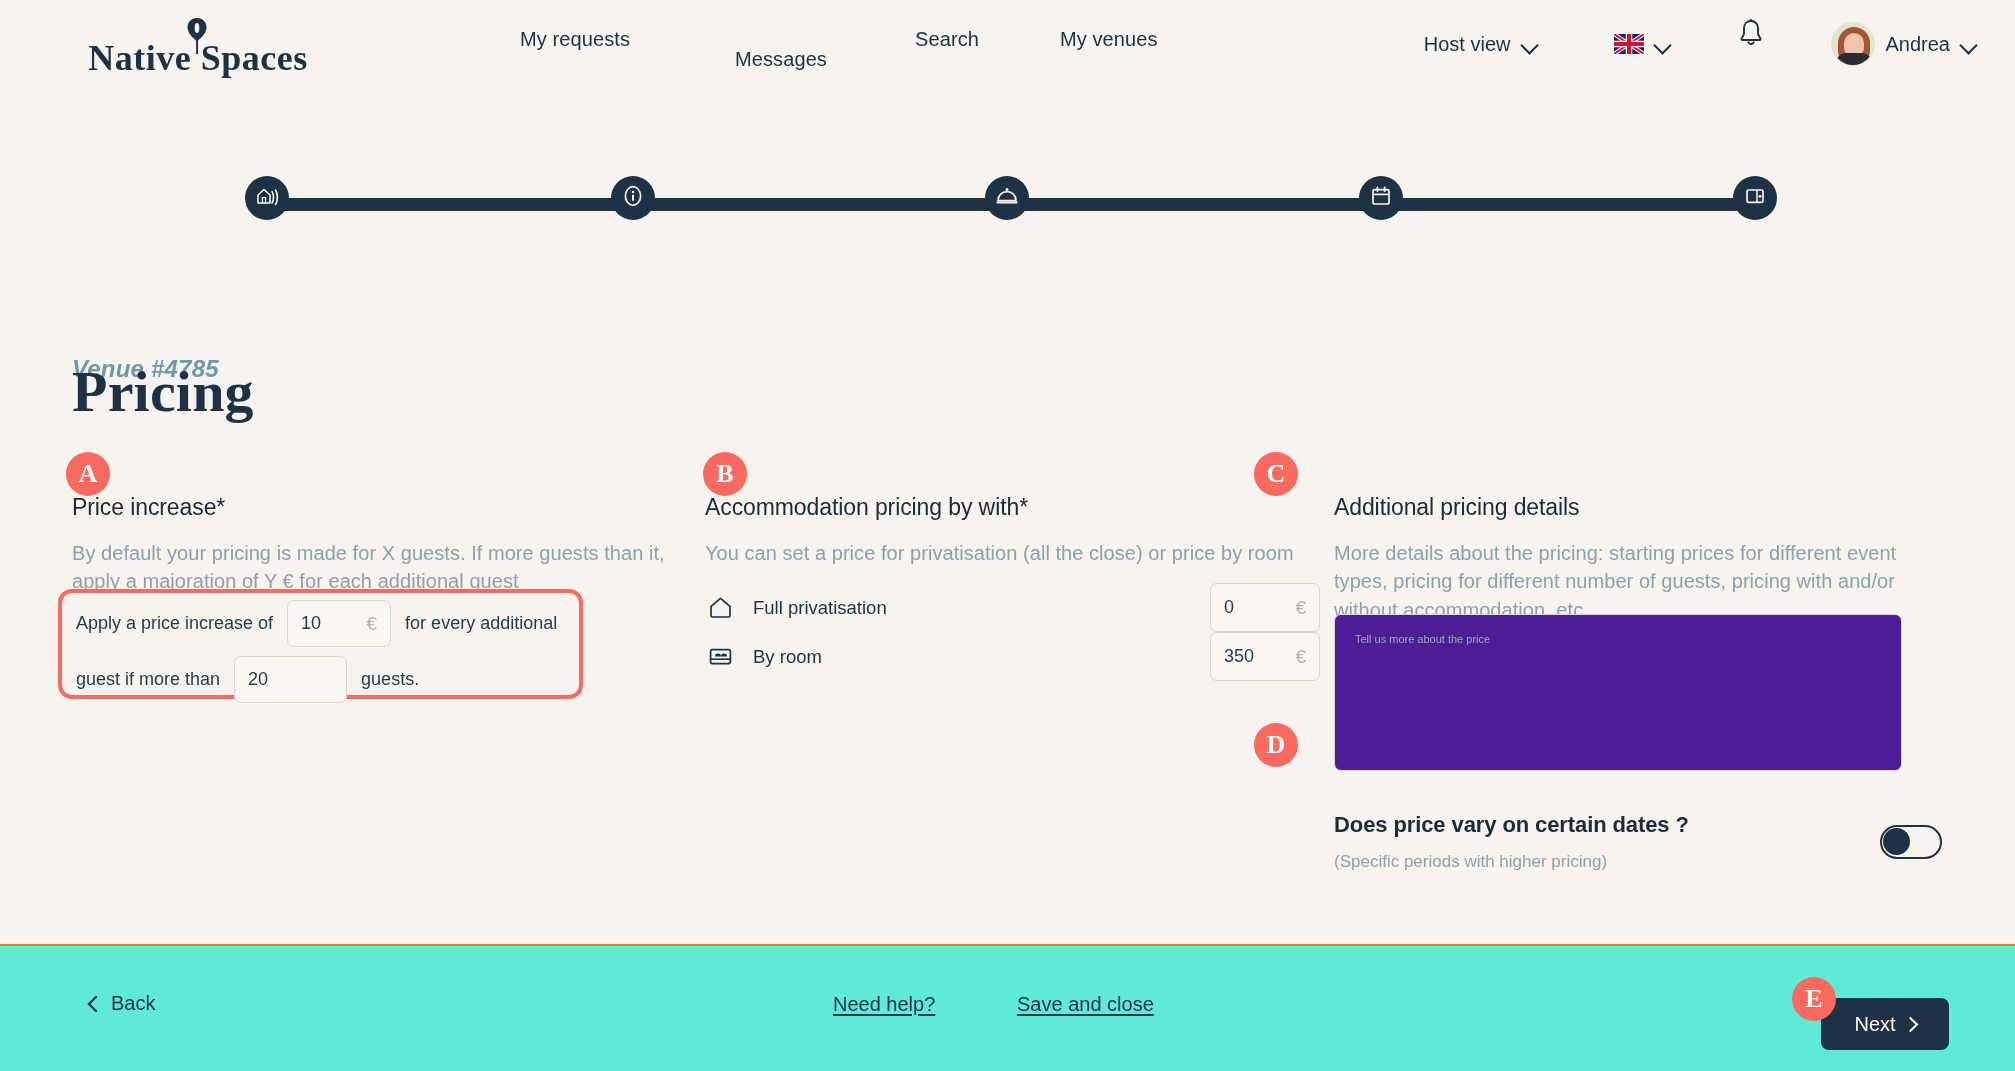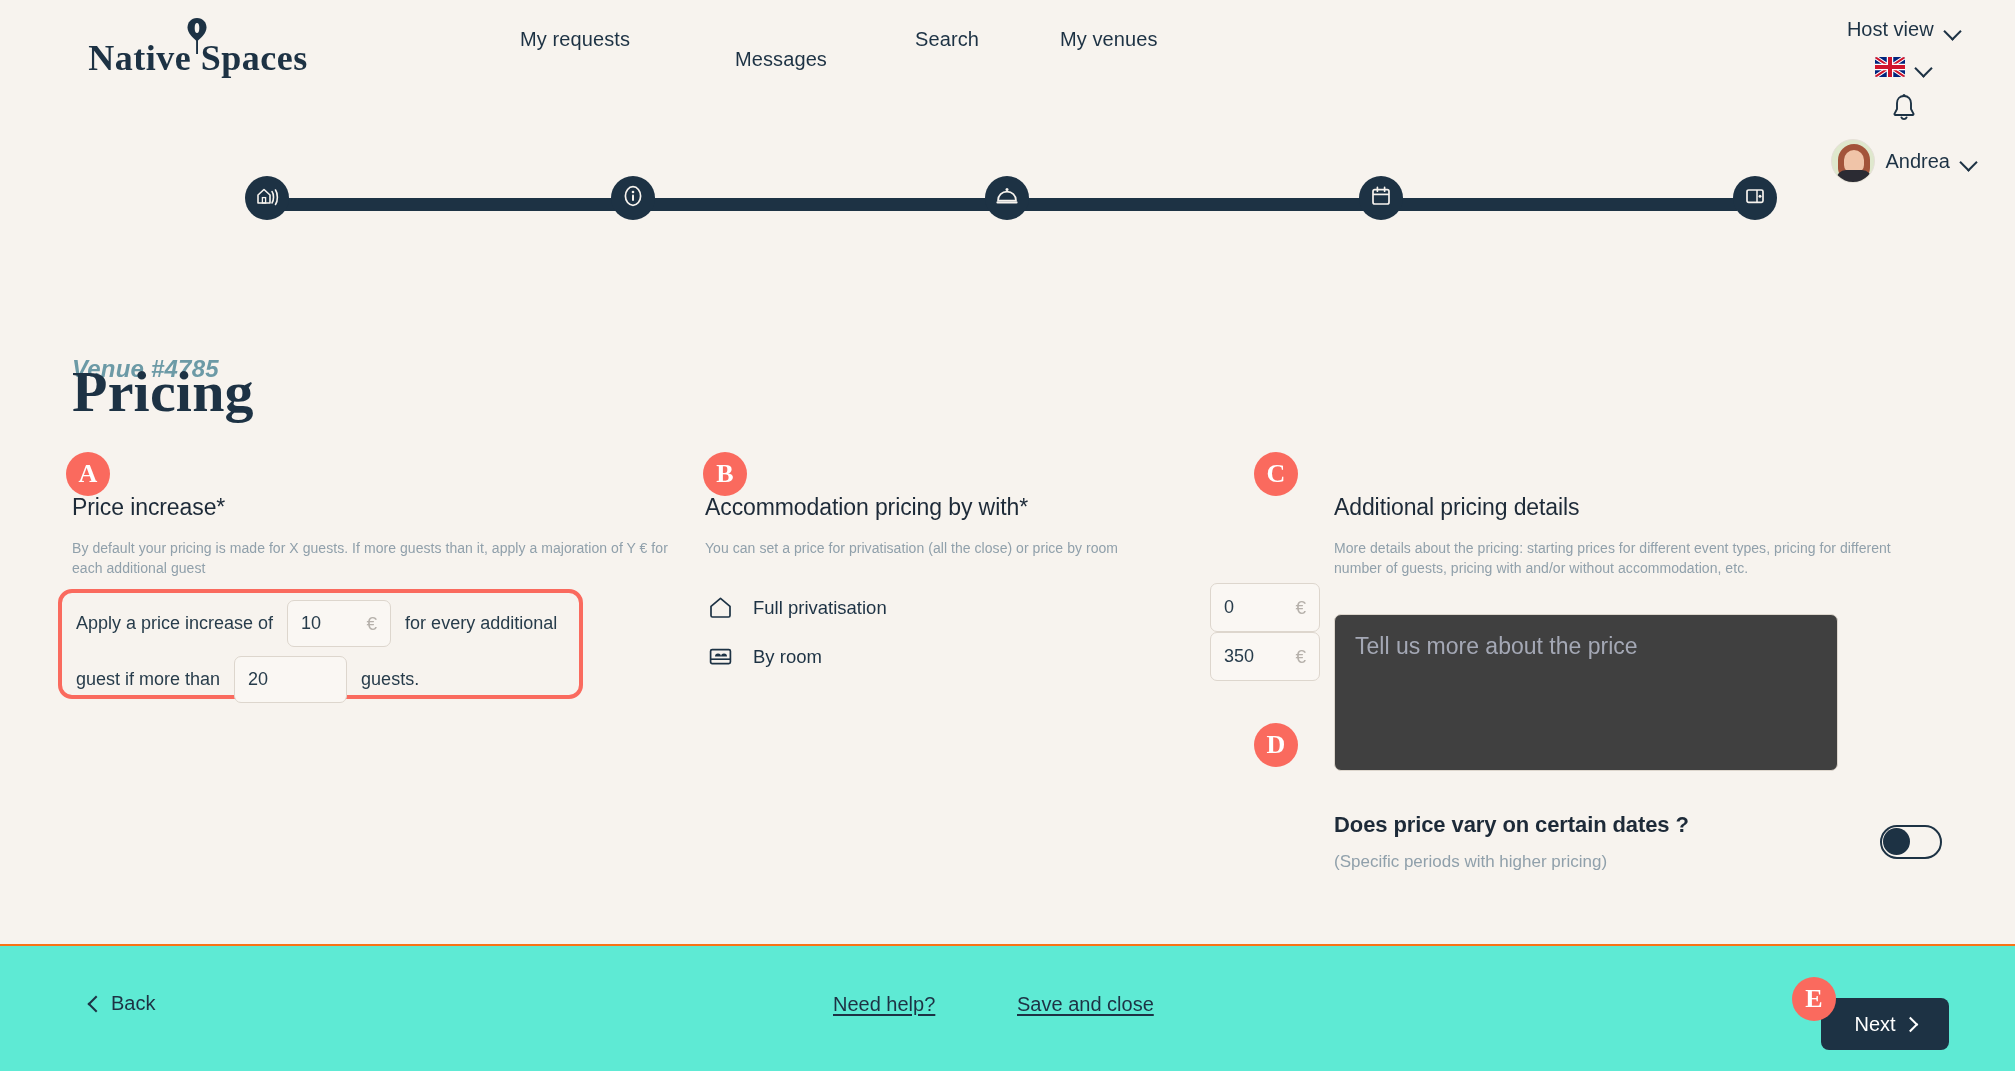--- a/index.html
+++ b/index.html
@@ -81,24 +81,22 @@
   .nav-item { width: 215px; text-align: left; }
   .nav-item:nth-child(1) { width: 215px; }
   .nav-item:nth-child(2) { width: 180px; margin-top: 20px; }
   .nav-item:nth-child(3) { width: 145px; }
 
   .header-right {
     position: absolute;
     right: 38px;
     top: 18px;
     display: flex;
-    align-items: center;
     gap: 8px;
     height: 52px;
-    flex-direction: column;
   }
   .hr-group {
     display: flex;
     align-items: center;
     gap: 11px;
     cursor: pointer;
   }
   .hr-label {
     font-size: 20px;
     color: #1d3244;
@@ -245,21 +243,21 @@
   .col-c { left: 1334px; top: 494px; width: 608px; }
 
   .sec-title {
     font-size: 23px;
     font-weight: 400;
     color: #1d2a38;
     letter-spacing: -.1px;
     margin-bottom: 18px;
   }
   .sec-desc {
-    font-size: 14px;
+    font-size: 20px;
     line-height: 1.42;
     color: #90a0ab;
     letter-spacing: .05px;
   }
 
   
   .highlight-box {
     position: absolute;
     left: 58px;
     top: 589px;
@@ -318,27 +316,27 @@
     right: 0;
     width: 110px;
     height: 49px;
   }
 
   
   .ta {
     position: absolute;
     left: 1334px;
     top: 614px;
-    width: 504px;
+    width: 568px;
     height: 157px;
-    background: #404040;
+    background: #4c1d95;
     border: 1px solid #ddd6cd;
     border-radius: 7px;
     padding: 18px 20px;
-    font-size: 23px;
+    font-size: 11px;
     color: #a4a8b5;
     font-family: "Liberation Sans", sans-serif;
     resize: none;
   }
   .ta::placeholder { color: #a4a8b5; }
 
   .vary-wrap {
     position: absolute;
     left: 1334px;
     top: 812px;

